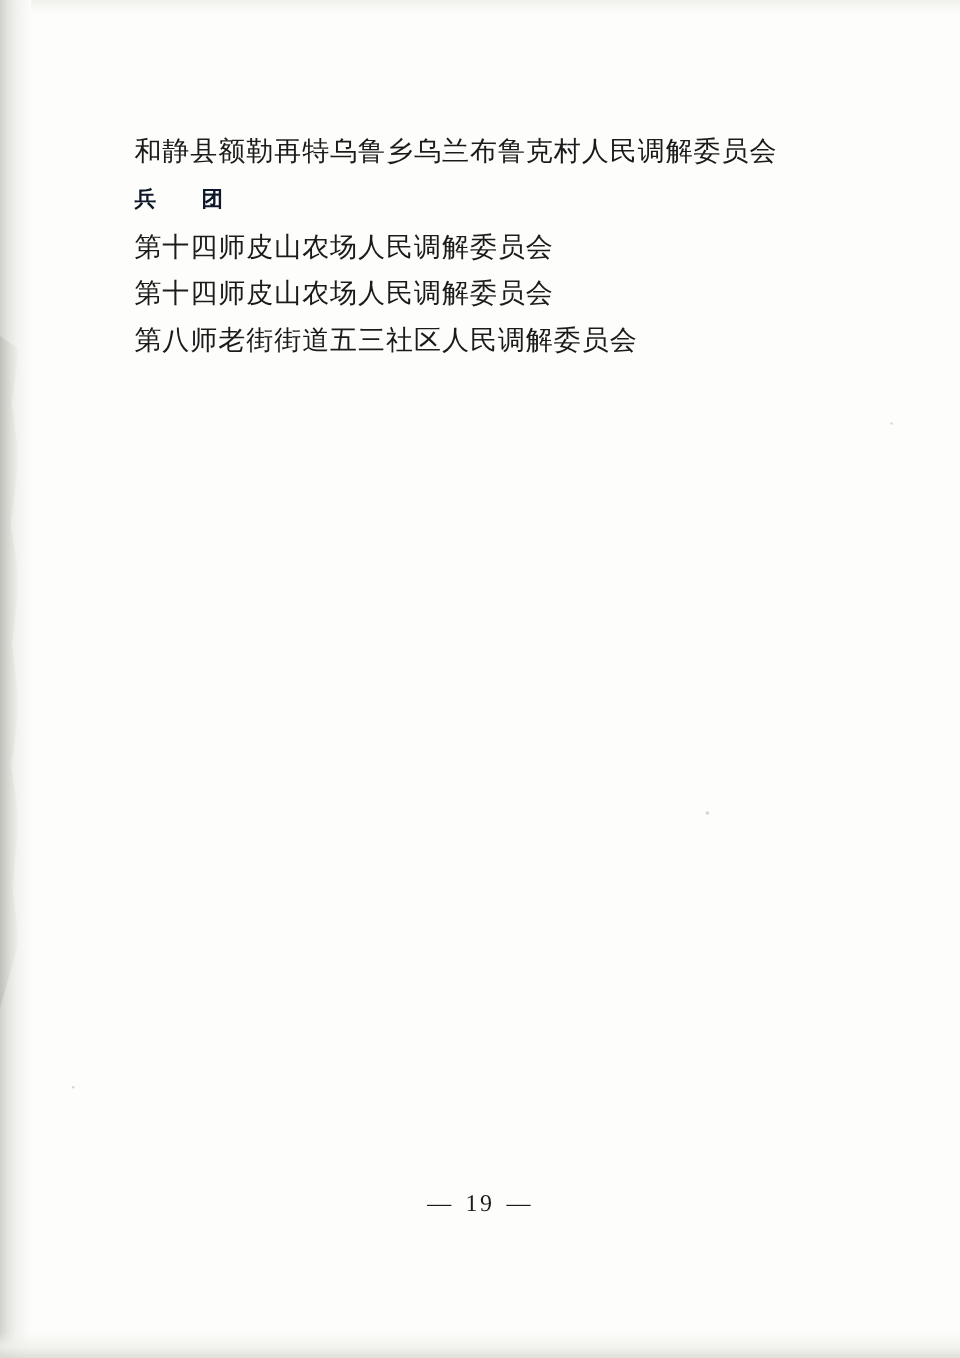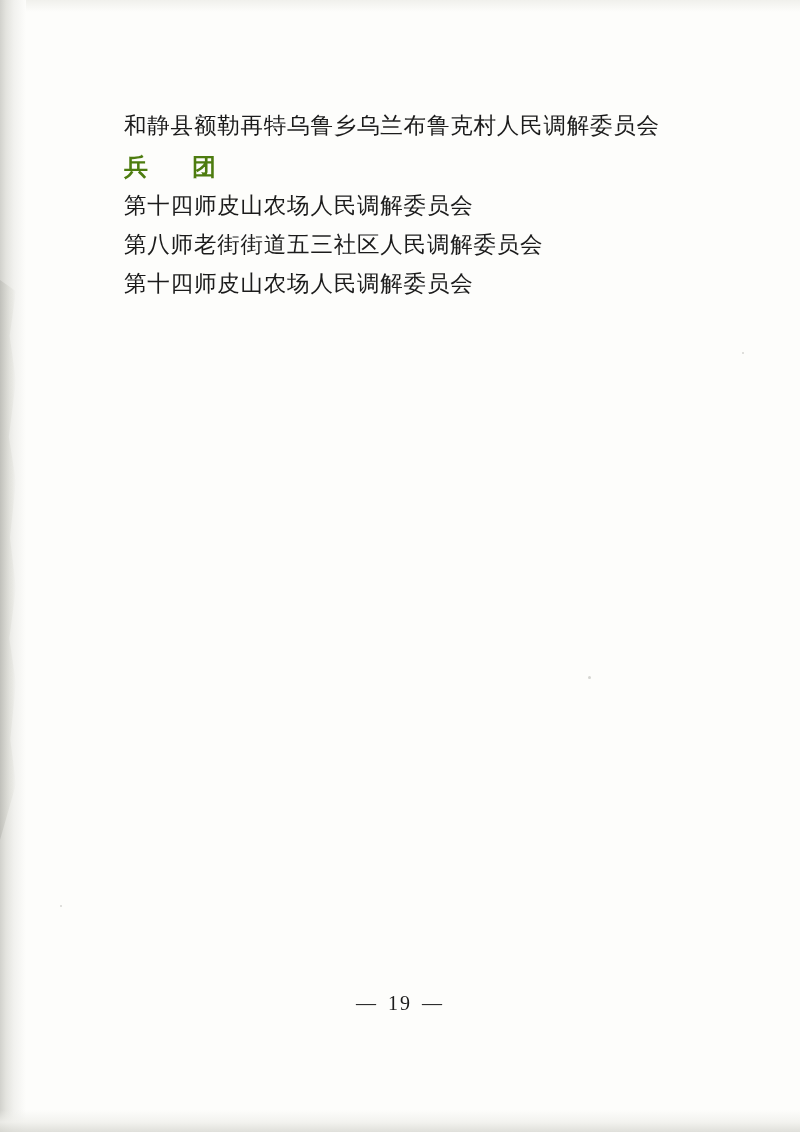--- a/index.html
+++ b/index.html
@@ -61,41 +61,41 @@
     opacity: 0.7;
   }
   .speck {
     position: absolute;
     background: #b5b5ae;
     border-radius: 50%;
     opacity: 0.55;
   }
   .content {
     position: absolute;
-    left: 124px;
+    left: 112px;
     top: 106px;
     width: 600px;
   }
   .line {
     font-size: 22.5px;
     line-height: 39px;
     color: #1b1b1b;
     letter-spacing: 0.8px;
     white-space: nowrap;
     font-family: "Liberation Serif", "DejaVu Serif", serif;
   }
   .section-heading {
-    font-size: 24px;
+    font-size: 18px;
     line-height: 39px;
     font-weight: bold;
-    color: #4d7c0f;
+    color: #0f172a;
     letter-spacing: 10px;
     white-space: nowrap;
     margin-top: 2px;
-    font-family: Liberation Sans, sans-serif;
+    font-family: Liberation Serif, serif;
   }
   .page-number {
     position: absolute;
     left: 0;
     top: 992px;
     width: 800px;
     text-align: center;
     box-sizing: border-box;
     font-size: 20px;
     color: #1b1b1b;
@@ -121,22 +121,22 @@
   <div class="speck" style="left:60px; top:905px; width:2px; height:2px;"></div>
   <div class="speck" style="left:742px; top:352px; width:2px; height:2px;"></div>
 
   <div class="content">
 
     <div class="line">和静县额勒再特乌鲁乡乌兰布鲁克村人民调解委员会</div>
 
     <div class="section-heading">兵　团</div>
 
     <div class="line">第十四师皮山农场人民调解委员会</div>
+    <div class="line">第十四师皮山农场人民调解委员会</div>
     <div class="line">第八师老街街道五三社区人民调解委员会</div>
-    <div class="line">第十四师皮山农场人民调解委员会</div>
 
   </div>
 
   <div class="page-number">
     <span class="dash">—</span><span>19</span><span class="dash">—</span>
   </div>
 
 </div>
 
 </body></html>

